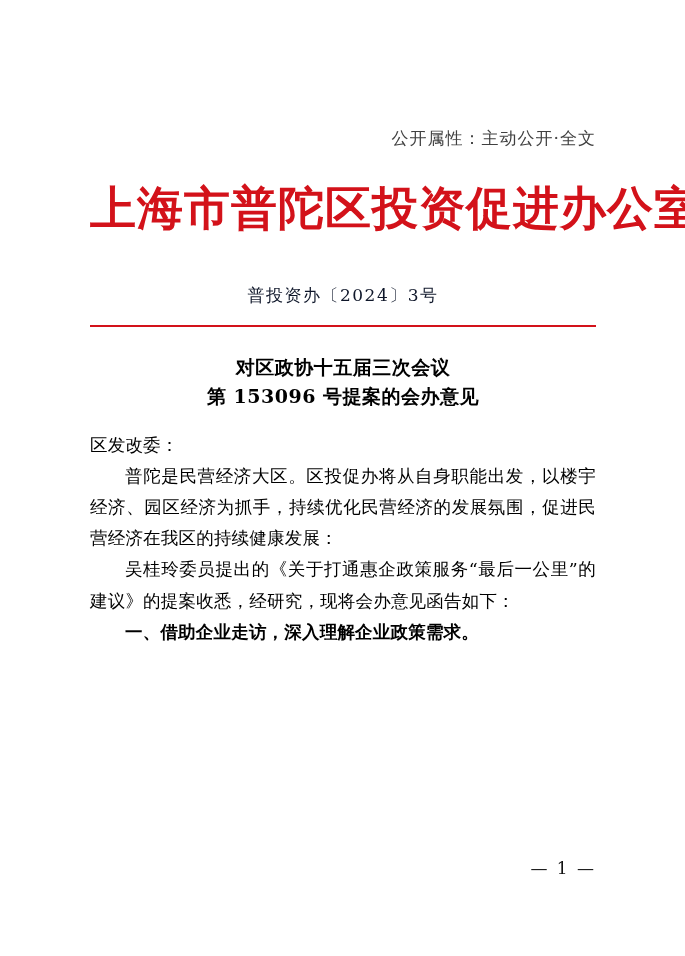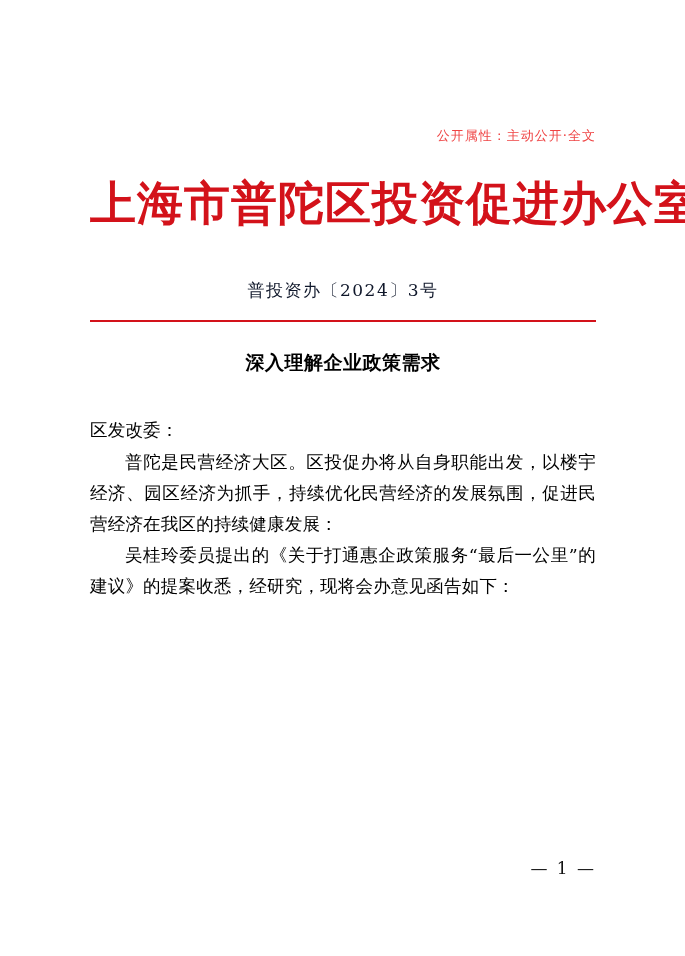--- a/index.html
+++ b/index.html
@@ -26,23 +26,23 @@
     position: absolute;
     left: 90px;
     top: 0;
     width: 506px;
   }
 
   
   .attr-line {
     margin-top: 127px;
     text-align: right;
-    font-size: 13px;
+    font-size: 17px;
     letter-spacing: 1px;
-    color: #ef4444;
+    color: #404040;
     font-family: "DejaVu Serif", "Liberation Serif", serif;
   }
 
   
   .doc-title {
     margin-top: 28px;
     text-align: center;
     color: #d3121a;
     font-size: 46px;
     font-weight: bold;
@@ -74,21 +74,21 @@
     text-align: center;
     font-size: 19px;
     font-weight: bold;
     line-height: 1.55;
     letter-spacing: 0.5px;
   }
   .subject div { white-space: nowrap; }
 
   
   .body-block {
-    margin-top: 38px;
+    margin-top: 18px;
     font-size: 17.5px;
     line-height: 1.78;
     text-align: justify;
     text-justify: inter-ideograph;
     letter-spacing: 0.2px;
   }
   .body-block p {
     margin: 0 0 0 0;
   }
   .p-indent { text-indent: 2em; }
@@ -115,24 +115,26 @@
 
     <div class="attr-line">公开属性：主动公开·全文</div>
 
     <div class="doc-title">上海市普陀区投资促进办公室文件</div>
 
     <div class="doc-number">普投资办〔2024〕3号</div>
 
     <div class="red-rule"></div>
 
     <div class="subject">
-      <div>深入理解企业政策需求</div>
+      <div>对区政协十五届三次会议</div>
+      <div>第 153096 号提案的会办意见</div>
     </div>
 
     <div class="body-block">
       <p class="p-noindent">区发改委：</p>
       <p class="p-indent">普陀是民营经济大区。区投促办将从自身职能出发，以楼宇经济、园区经济为抓手，持续优化民营经济的发展氛围，促进民营经济在我区的持续健康发展：</p>
       <p class="p-indent">吴桂玲委员提出的《关于打通惠企政策服务“最后一公里”的建议》的提案收悉，经研究，现将会办意见函告如下：</p>
+      <p class="p-bold">一、借助企业走访，深入理解企业政策需求。</p>
     </div>
 
     <div class="page-number">— 1 —</div>
   </div>
 </div>
 
 </body></html>

